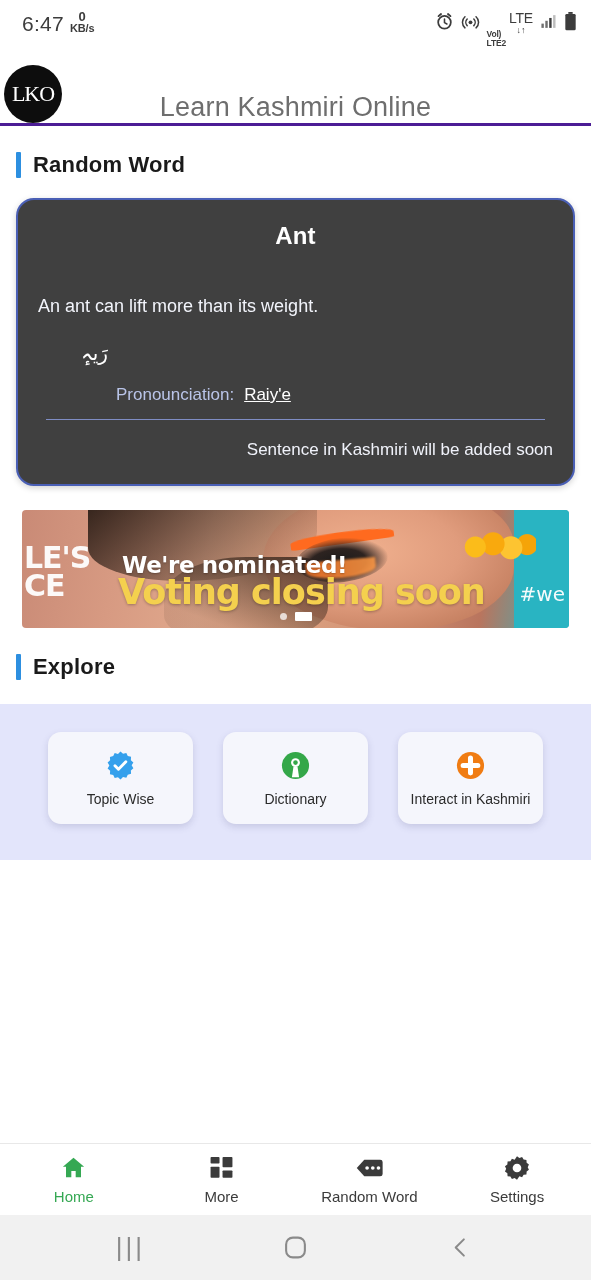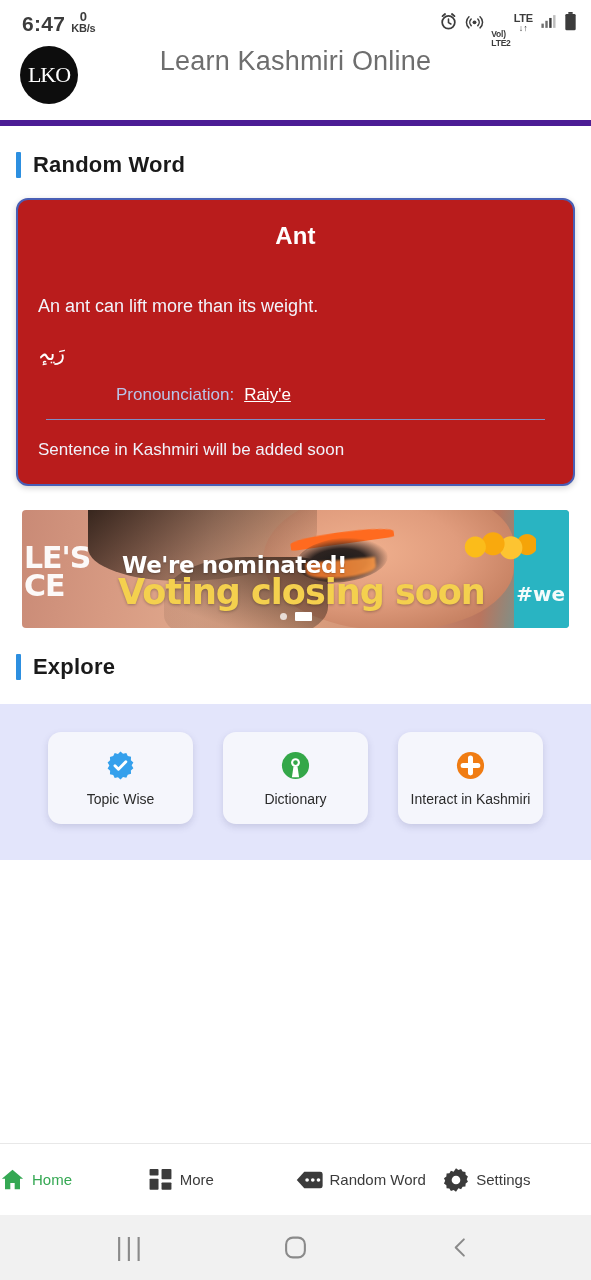--- a/index.html
+++ b/index.html
@@ -17,40 +17,40 @@
   }
 
   
   .statusbar {
     height: 46px; flex: 0 0 46px;
     display: flex; align-items: center;
     padding: 0 14px 0 22px;
     background: #ffffff;
   }
   .sb-left { display: flex; align-items: flex-end; gap: 6px; }
-  .sb-clock { font-size: 21px; color: #3c3c3c; font-weight: 700; letter-spacing: .3px; }
+  .sb-clock { font-size: 21px; color: #3c3c3c; font-weight: 400; letter-spacing: .3px; }
   .sb-net { display: flex; flex-direction: column; align-items: center; line-height: 1; padding-bottom: 2px;}
   .sb-net-num { font-size: 13px; font-weight: 700; color: #3c3c3c; }
   .sb-net-unit { font-size: 11px; font-weight: 700; color: #3c3c3c; letter-spacing: -.2px;}
   .sb-right { margin-left: auto; display: flex; align-items: center; gap: 7px; }
   .sb-ico { display: block; }
   .volte-block { display: flex; align-items: center; gap: 3px; }
   .volte-col { display: flex; flex-direction: column; line-height: 1.05; margin-top: 31px; }
   .volte-t { font-size: 8.5px; font-weight: 700; color: #3c3c3c; letter-spacing: -.2px;}
   .lte-col { display: flex; flex-direction: column; align-items: center; line-height: 1.05;}
-  .lte-t { font-size: 11px; font-weight: 700; color: #3c3c3c; letter-spacing: -.2px;}
+  .lte-t { font-size: 14px; font-weight: 400; color: #3c3c3c; letter-spacing: -.2px;}
   .lte-ar { font-size: 9px; font-weight: 700; color: #3c3c3c; }
 
   
   .appbar {
     height: 80px; flex: 0 0 80px;
-    display: flex; align-items: flex-start;
-    padding: 0 20px;
+    display: flex; align-items: flex-end;
+    padding: 0 4px;
     background: #ffffff;
-    border-bottom: 6px solid #4c1d95;
+    border-bottom: 3px solid #4c1d95;
   }
   .logo {
     width: 58px; height: 58px; border-radius: 50%;
     background: #0d0d0d;
     display: flex; align-items: center; justify-content: center;
     flex: 0 0 58px;
   }
   .logo-txt {
     color: #ffffff; font-family: "Liberation Serif", "DejaVu Serif", serif;
     font-size: 22px; letter-spacing: -1px;
@@ -67,44 +67,44 @@
   .section-head {
     display: flex; align-items: center;
     gap: 12px; padding: 26px 0 0 16px;
   }
   .accent-bar { width: 5px; height: 26px; background: #2d8fe0; border-radius: 1px; flex: 0 0 5px;}
   .section-title { font-size: 22px; color: #1a1a1a; font-weight: 700; letter-spacing: .2px;}
 
   
   .card-wrap { padding: 20px 16px 0 16px; }
   .word-card {
-    background: #b91c1c;
+    background: #404040;
     border: 2px solid #4a5fb5;
-    border-radius: 12px;
+    border-radius: 18px;
     padding: 22px 20px 24px 20px;
     box-shadow: 0 2px 6px rgba(0,0,0,.18);
   }
   .word-title {
     text-align: center; color: #ffffff;
     font-size: 24px; font-weight: 700; letter-spacing: .2px;
     margin-bottom: 46px;
   }
   .word-meaning { color: #f2f4fb; font-size: 18px; margin-bottom: 24px; }
   .word-script {
     color: #ffffff; font-size: 20px; direction: rtl; text-align: left;
-    margin-bottom: 20px; font-family: "DejaVu Sans", sans-serif;
+    margin-bottom: 20px; font-family: "DejaVu Sans", sans-serif; margin-left: 43px;
   }
   .pron-row {
     display: flex; align-items: center; gap: 10px;
     padding-left: 78px; margin-bottom: 14px;
   }
   .pron-label { color: #b9c4e8; font-size: 17px; }
   .pron-value { color: #ffffff; font-size: 17px; text-decoration: underline; }
   .card-divider { height: 1px; background: #7f8dc4; margin: 0 8px 20px 8px; }
-  .card-note { text-align: left; color: #f0f2fa; font-size: 17px; }
+  .card-note { text-align: right; color: #f0f2fa; font-size: 17px; }
 
   
   .banner-wrap { padding: 24px 22px 0 22px; }
   .banner {
     position: relative; height: 118px; border-radius: 4px;
     overflow: hidden;
     background: linear-gradient(100deg,#c98a76 0%,#d79a82 18%,#e0a88c 34%,#dba07f 52%,#cf8f74 70%,#b9755e 84%,#2bb8c4 100%);
   }
   .b-face-blob {
     position:absolute; left:44%; top:-18%; width:46%; height:120%;
@@ -168,21 +168,21 @@
     font-family: "DejaVu Sans", sans-serif;
   }
   .b-l2 {
     position:absolute; left:96px; top:62px;
     color:#f4d04e; font-size:35px; font-weight:800; letter-spacing:-1px;
     text-shadow: 0 1px 3px rgba(0,0,0,.28);
     font-family: "DejaVu Sans", sans-serif;
   }
   .b-hash {
     position:absolute; right:4px; top:72px;
-    color:#ffffff; font-size:20px; font-weight:700; opacity:.95;
+    color:#ffffff; font-size:20px; font-weight:400; opacity:.95;
     font-family: "DejaVu Sans", sans-serif;
   }
   .b-dots {
     position:absolute; left:50%; bottom:7px; transform:translateX(-50%);
     display:flex; align-items:center; gap:8px;
   }
   .b-dot { width:7px; height:7px; border-radius:50%; background:rgba(255,255,255,.75); }
   .b-dot.active { width:17px; height:9px; border-radius:1px; background:#ffffff; }
 
   
@@ -204,21 +204,21 @@
   .ex-icon { width: 31px; height: 31px; display:flex; align-items:center; justify-content:center; }
 
   
   .bottomnav {
     flex: 0 0 72px; height: 72px;
     background: #ffffff;
     border-top: 1px solid #e8e8e8;
     display: flex; align-items: center;
   }
   .nav-item {
-    flex: 1; display:flex; flex-direction:row; align-items:center; gap:7px;
+    flex: 1; display:flex; flex-direction:column; align-items:center; gap:7px;
   }
   .nav-label { font-size: 15px; color: #3b3b3b; }
   .nav-item.active .nav-label { color: #35a853; }
   .nav-ico { height: 26px; display:flex; align-items:center; justify-content:center;}
 
   
   .sysnav {
     flex: 0 0 65px; height: 65px;
     background: #f1f1f1;
     display:flex; align-items:center; justify-content:space-around;

